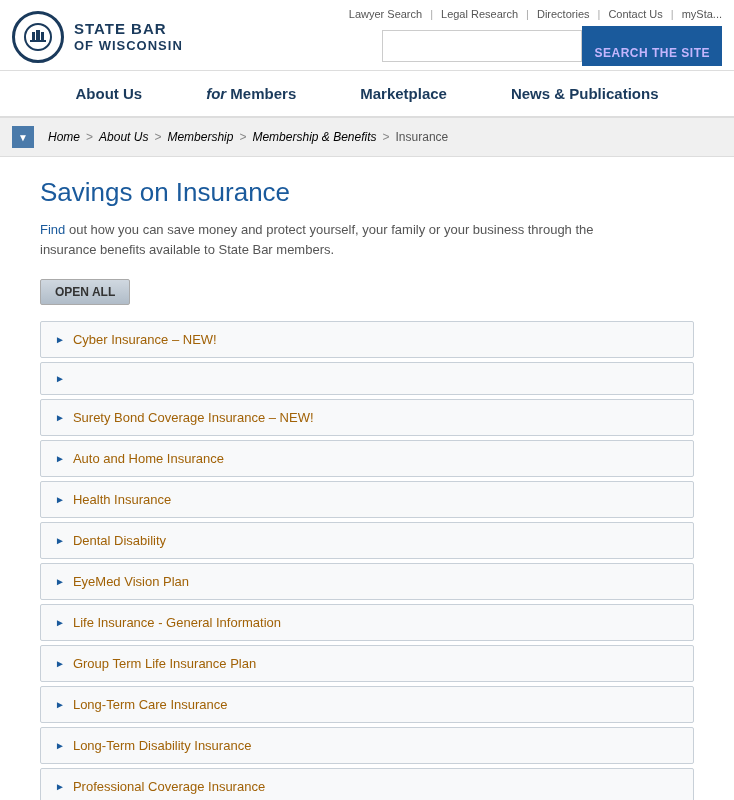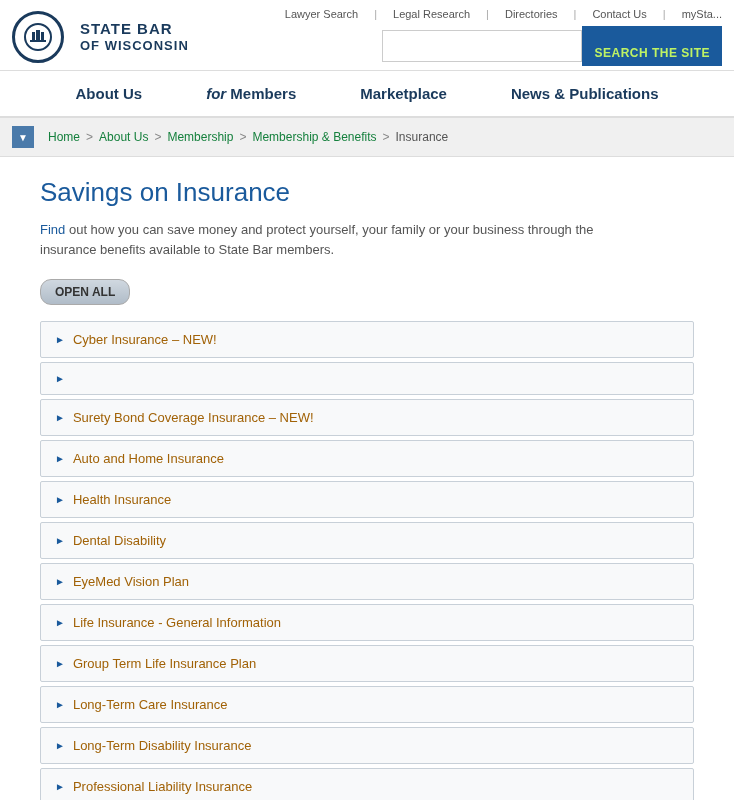--- a/index.html
+++ b/index.html
@@ -10,21 +10,21 @@
       background: #fff;
       display: flex;
       justify-content: space-between;
       align-items: center;
       padding: 8px 12px 4px 12px;
       border-bottom: 1px solid #ddd;
     }
     .logo-area {
       display: flex;
       align-items: center;
-      gap: 16px;
+      gap: 10px;
     }
     .logo-circle {
       width: 52px;
       height: 52px;
       border-radius: 50%;
       border: 3px solid #1a3a5c;
       display: flex;
       align-items: center;
       justify-content: center;
       color: #1a3a5c;
@@ -43,21 +43,21 @@
     .logo-text span:first-child { font-size: 15px; }
 
     .top-right {
       display: flex;
       flex-direction: column;
       align-items: flex-end;
       gap: 6px;
     }
     .top-links {
       display: flex;
-      gap: 16px;
+      gap: 8px;
       font-size: 11px;
       color: #555;
     }
     .top-links a {
       color: #555;
       text-decoration: none;
     }
     .top-links span { color: #aaa; }
 
     .search-area {
@@ -68,21 +68,21 @@
     .search-input {
       border: 1px solid #ccc;
       padding: 6px 10px;
       width: 200px;
       font-size: 13px;
       outline: none;
       height: 32px;
     }
     .search-btn {
       background: #1a5a9c;
-      color: #bef264;
+      color: #c4b5fd;
       border: none;
       padding: 20px 12px;
       font-size: 12px;
       font-weight: bold;
       cursor: pointer;
       height: 32px;
       letter-spacing: 0.5px;
       text-transform: uppercase;
     }
 
@@ -124,22 +124,23 @@
       width: 22px;
       height: 22px;
       cursor: pointer;
       display: flex;
       align-items: center;
       justify-content: center;
       font-size: 10px;
       margin-right: 8px;
     }
     .breadcrumb-bar a {
-      color: #15803d;
+      color: #000000;
       text-decoration: none;
+      font-style: italic;
     }
     .breadcrumb-bar .sep { color: #888; }
     .breadcrumb-bar .current { color: #555; text-align: center; }
 
     
     .main-content {
       padding: 20px 40px 40px 40px;
       background: #fff;
     }
     .page-title {
@@ -160,21 +161,21 @@
     
     .open-all-btn {
       background: linear-gradient(to bottom, #d0d8e0, #b0bcc8);
       border: 1px solid #aaa;
       color: #333;
       padding: 5px 14px;
       font-size: 12px;
       font-weight: bold;
       cursor: pointer;
       margin-bottom: 16px;
-      border-radius: 11px;
+      border-radius: 2px;
     }
 
     
     .accordion-list {
       display: flex;
       flex-direction: column;
       gap: 4px;
     }
     .accordion-item {
       border: 1px solid #c8d0d8;
@@ -304,16 +305,16 @@
       <div class="accordion-item">
         <span class="accordion-arrow">►</span>
                      <span class="accordion-label">Long-Term Care Insurance</span>
       </div>
       <div class="accordion-item">
         <span class="accordion-arrow">►</span>
                      <span class="accordion-label">Long-Term Disability Insurance</span>
       </div>
       <div class="accordion-item">
         <span class="accordion-arrow">►</span>
-                     <span class="accordion-label">Professional Liability Insurance</span>
+                     <span class="accordion-label">Professional Coverage Insurance</span>
       </div>
     </div>
 </div>
 
 </body></html>

